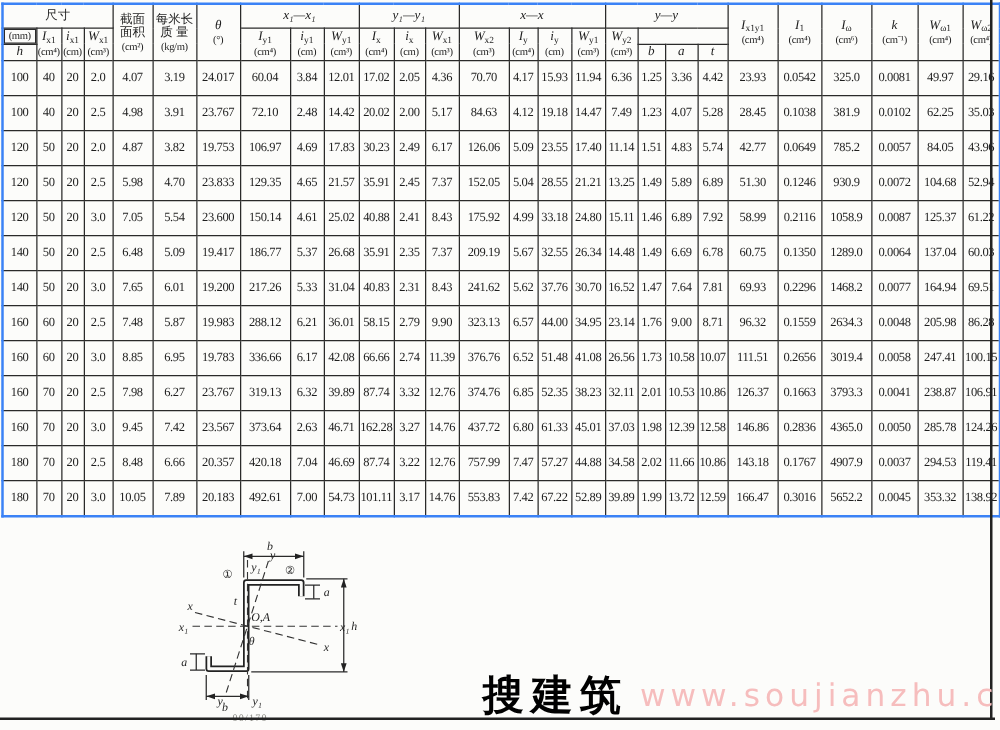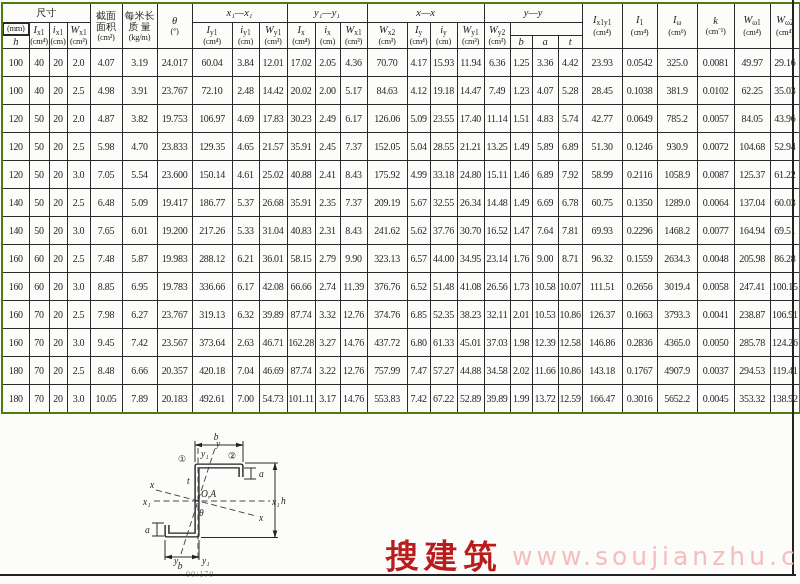--- a/index.html
+++ b/index.html
@@ -1,19 +1,19 @@
 <!DOCTYPE html>
 <html><head>
 <meta charset="utf-8">
 <style>
   html,body{margin:0;padding:0;}
   .page{position:relative;width:800px;height:584px;background:#fcfcfa;color:#1e1e1e;
         font-family:"Liberation Serif",serif;overflow:hidden;}
   table.props{border-collapse:collapse;table-layout:fixed;width:796px;position:absolute;
-        top:2px;left:1px;border:2px solid #4d7c0f;}
+        top:2px;left:1px;border:2px solid #3b82f6;}
   .props th,.props td{border:1px solid #2a2a2a;text-align:center;vertical-align:middle;
         padding:0;font-weight:normal;overflow:hidden;white-space:nowrap;}
   .props td{font-size:10px;height:27px;letter-spacing:-0.3px;}
   .props thead th{font-size:10px;line-height:1.15;}
   .props thead tr.r1 th{height:18px;}
   .props .unit{font-size:8.5px;display:block;letter-spacing:-0.3px;}
   .props .sym{display:block;font-size:10.5px;}
   .props .sym i{font-style:italic;}
   .props sub{font-size:7.5px;vertical-align:-2px;letter-spacing:0;margin-top:20px;}
   .props .grp{font-style:italic;font-size:10.5px;margin-left:12px;}
@@ -612,15 +612,15 @@
       <text class="dimtxt" x="60" y="138">y₁</text>
       <text class="marktxt" x="36" y="36">①</text>
       <text class="marktxt" x="86" y="33">②</text>
     </g>
   </svg>
 
   <div class="artifact">00/170</div>
   <div class="rule-bottom"></div>
   <div class="rule-right"></div>
 
-  <span class="wm-brand" style="color: #b91c1c;">搜建筑</span>
+  <span class="wm-brand" style="color: #000000;">搜建筑</span>
   <span class="wm-url" style="color: rgb(246, 189, 189);">www.soujianzhu.cn</span>
 </div>
 
 </body></html>

